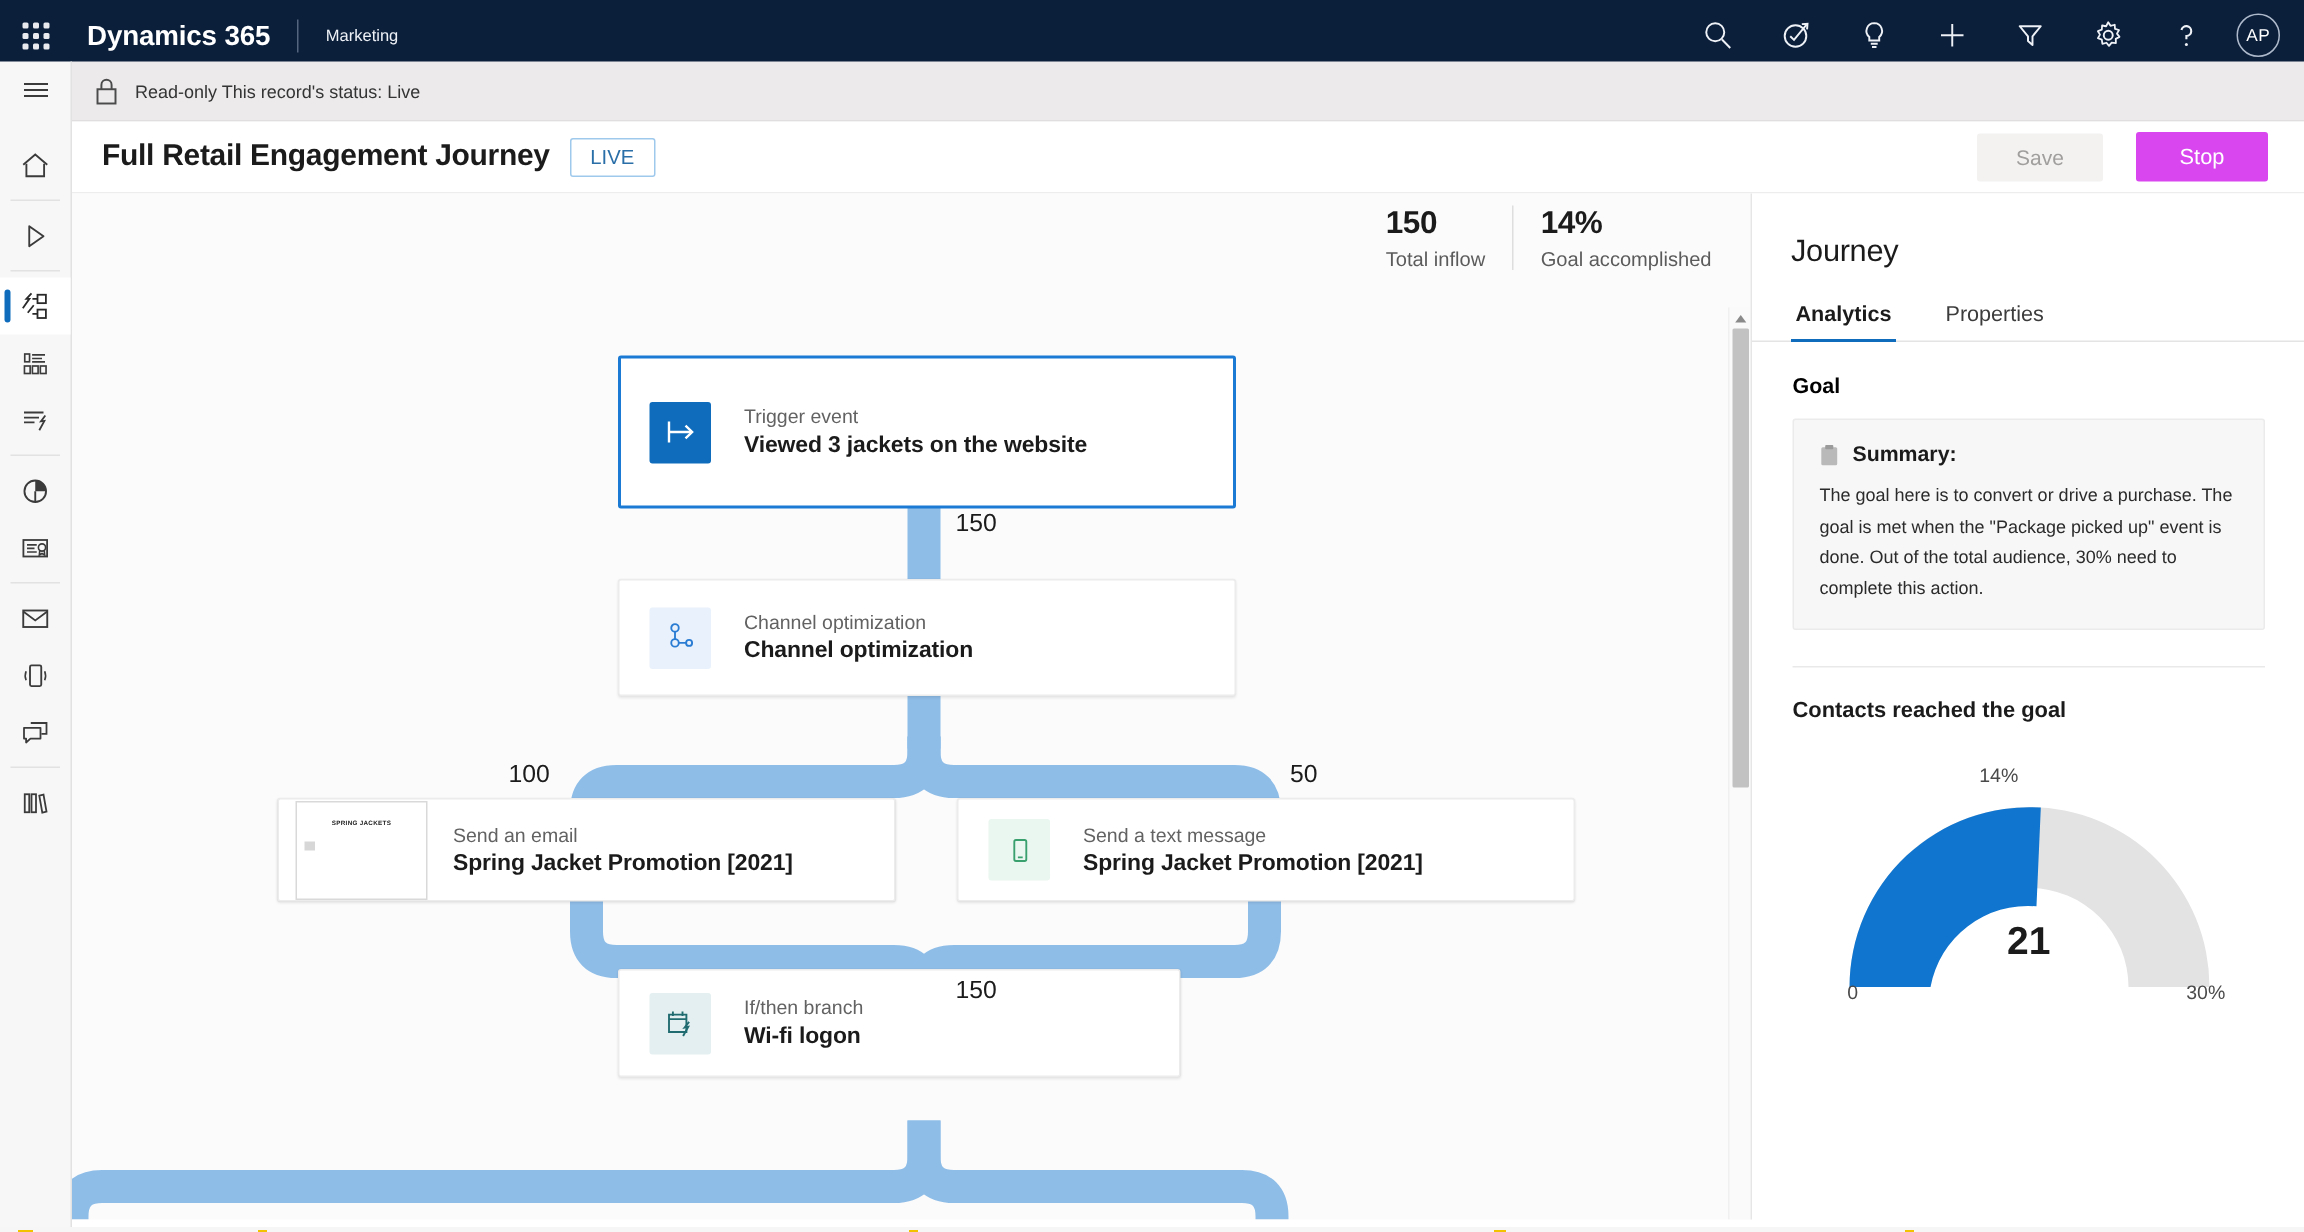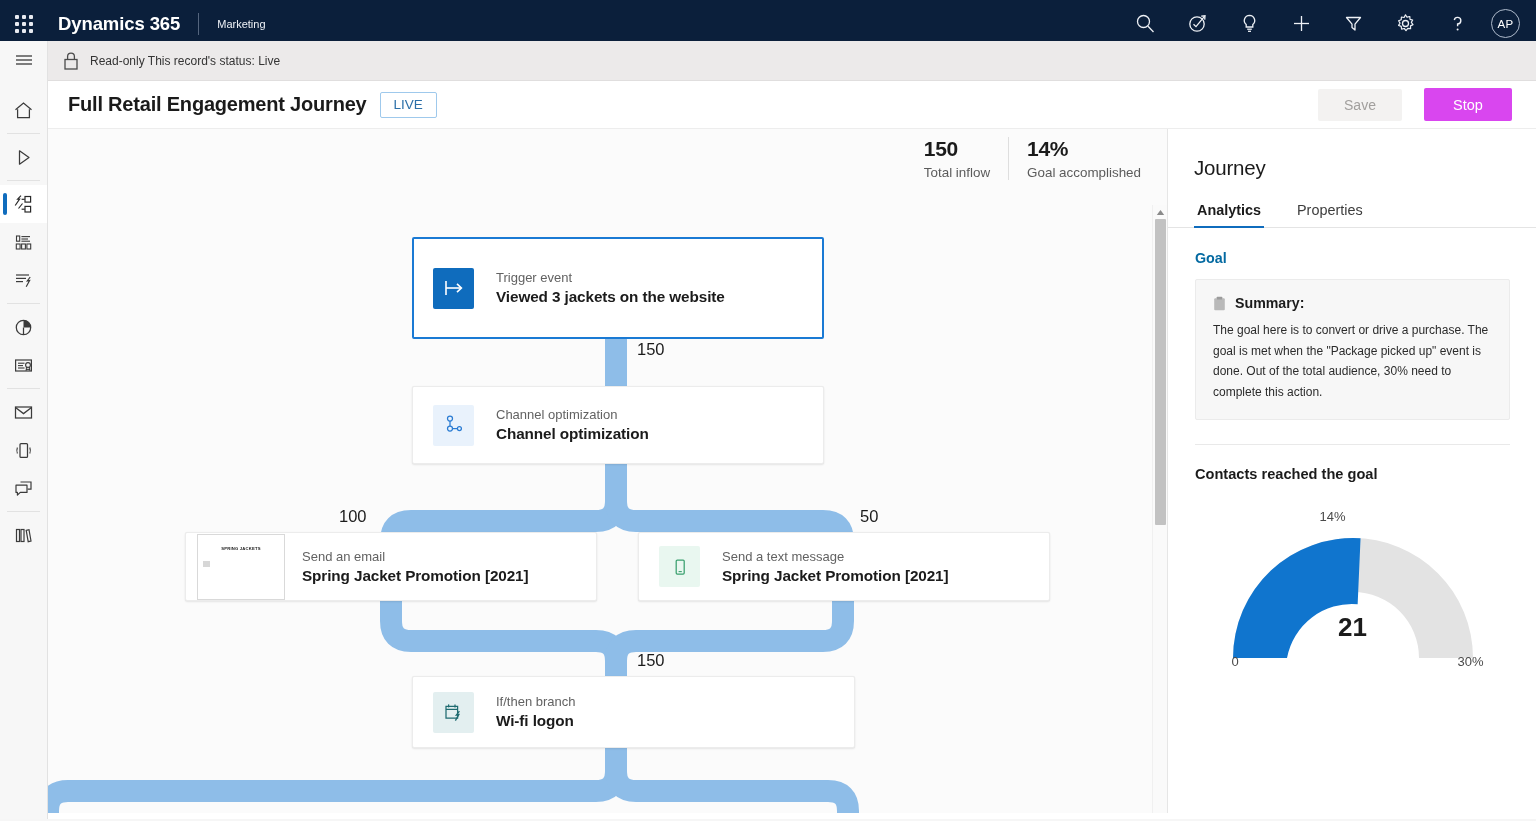--- a/index.html
+++ b/index.html
@@ -141,21 +141,21 @@
   .tabs { display: flex; padding: 0 26px; margin-top: 22px; border-bottom: 1px solid #e4e4e4; }
   .tab {
     font-size: 14.4px; color: #3c3c3c; padding: 0 3px 9px; margin-right: 30px;
     cursor: pointer; position: relative;
   }
   .tab.active { font-weight: bold; color: #1b1b1b; }
   .tab.active::after {
     content: ""; position: absolute; left: 0; right: 0; bottom: -1px; height: 2.5px; background: #0f6cbd;
   }
   .panel-body { padding: 22px 26px 0 27px; }
-  .section-h { font-size: 14.3px; font-weight: bold; color: #0369a1; }
+  .section-h { font-size: 14.3px; font-weight: bold; color: #000000; }
   .summary-card {
     margin-top: 13px; background: #f7f7f7; border: 1px solid #ebebeb;
     border-radius: 2px; padding: 15px 17px 17px;
   }
   .summary-head { display: flex; align-items: center; gap: 9px; }
   .summary-label { font-size: 14.2px; font-weight: bold; color: #1b1b1b; }
   .summary-text { font-size: 12px; color: #2b2b2b; line-height: 20.5px; margin-top: 9px; }
   .panel-divider { height: 1px; background: #e9e9e9; margin: 24px 0 0; }
   .chart-title { font-size: 14.6px; font-weight: bold; color: #1b1b1b; margin-top: 21px; }
   .gauge-wrap { position: relative; width: 314px; height: 175px; margin: 14px auto 0; }
@@ -435,21 +435,21 @@
             <rect x="7.2" y="4" width="8" height="14" rx="1.1" fill="none" stroke="#3aa06e" stroke-width="1.25"></rect>
             <line x1="9.6" y1="15.6" x2="12.8" y2="15.6" stroke="#3aa06e" stroke-width="1.1"></line>
           </svg>
       </div>
       <div class="node-text">
         <div class="node-kicker">Send a text message</div>
         <div class="node-title">Spring Jacket Promotion [2021]</div>
       </div>
     </div>
 
-    <div class="node" style="left:364px; top:547px; width:443px; height:72px;">
+    <div class="node" style="left:364px; top:517px; width:375px; height:72px;">
       <div class="node-icon" style="background:#e3eff0;">
         <svg width="23" height="22" viewBox="0 0 23 22">
           <path d="M4 5.4 L15.6 5.4 L15.6 17 L4 17 Z" fill="none" stroke="#1f6b70" stroke-width="1.25"></path>
           <line x1="4" y1="8.4" x2="15.6" y2="8.4" stroke="#1f6b70" stroke-width="1.25"></line>
           <line x1="6.6" y1="3.4" x2="6.6" y2="6.4" stroke="#1f6b70" stroke-width="1.25"></line>
           <line x1="13" y1="3.4" x2="13" y2="6.4" stroke="#1f6b70" stroke-width="1.25"></line>
           <path d="M13.4 19.6 L16.8 13.6 L14.4 14 L17.4 10.2" fill="none" stroke="#1f6b70" stroke-width="1.3"></path>
         </svg>
       </div>
       <div class="node-text">

